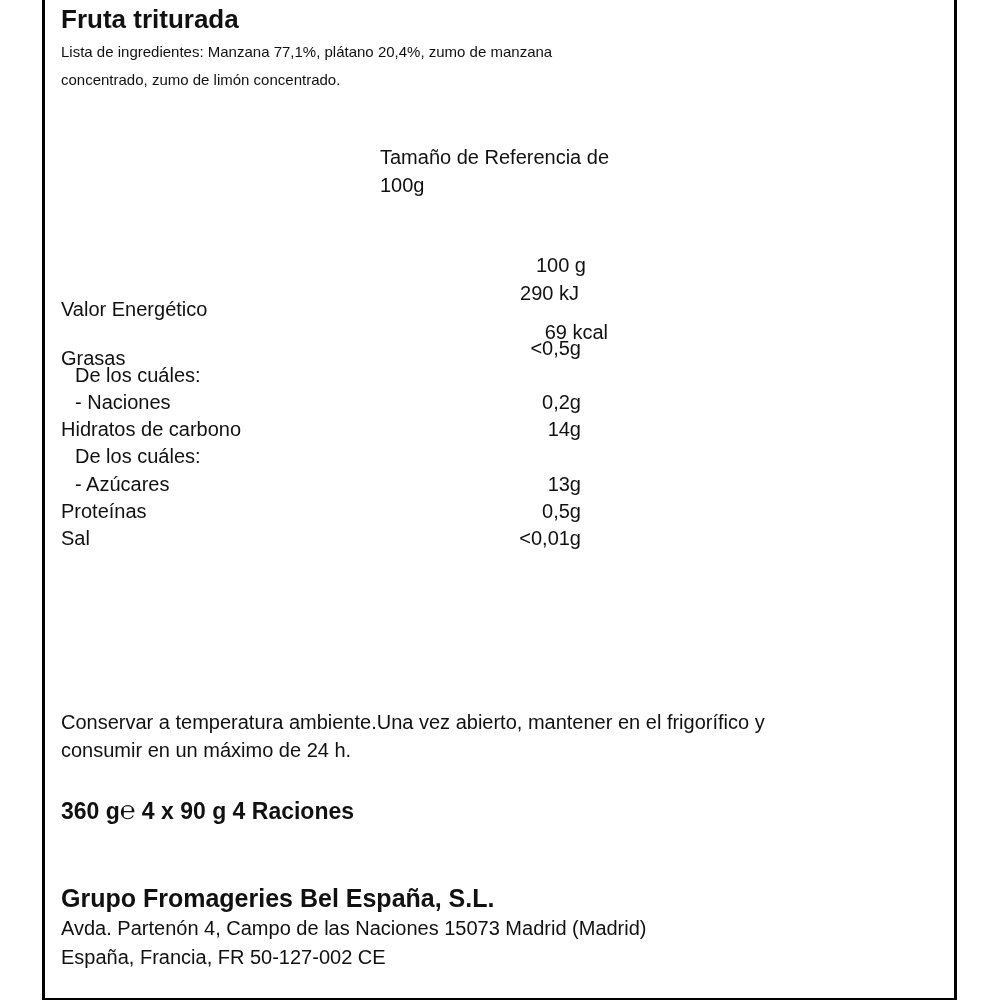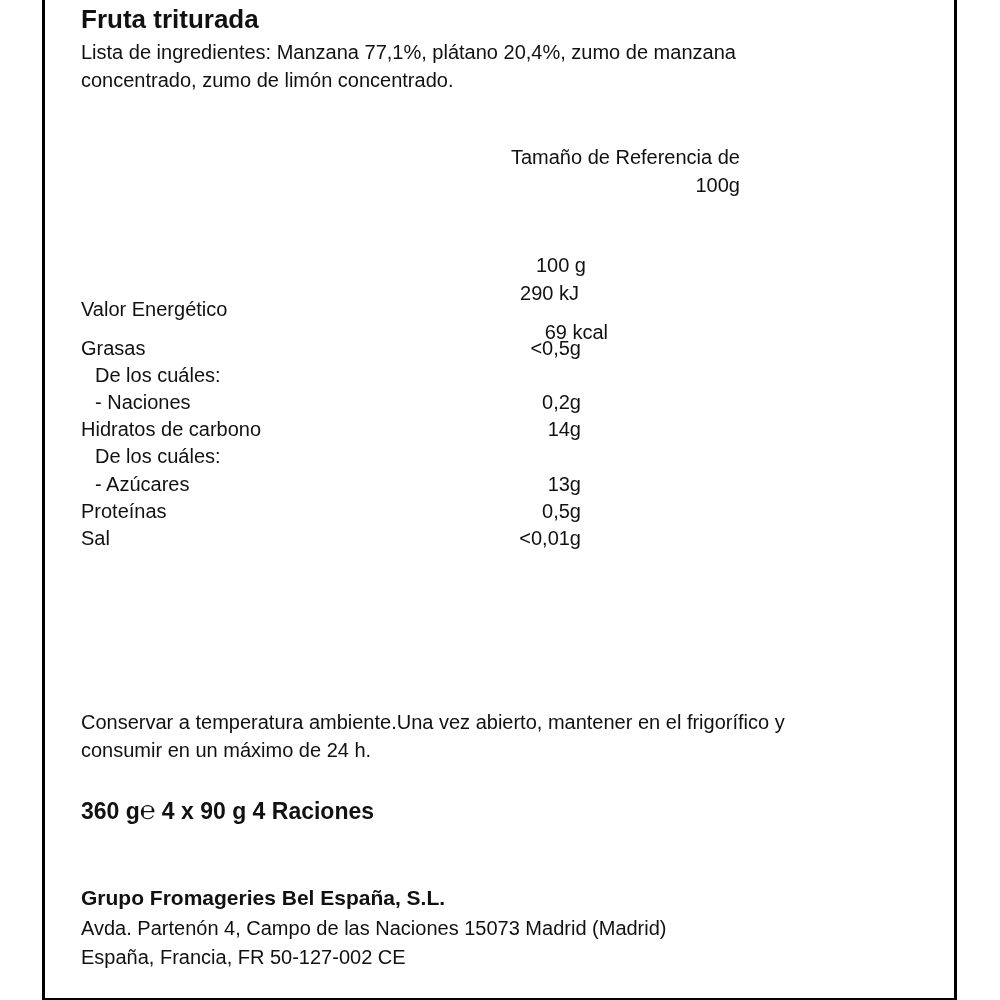--- a/index.html
+++ b/index.html
@@ -1,29 +1,29 @@
 <!DOCTYPE html>
 <html><head>
   <meta charset="utf-8">
   <style>
     html, body { margin: 0; padding: 0; background: #ffffff; }
     body { width: 1000px; height: 1000px; position: relative; overflow: hidden;
            font-family: "Liberation Sans", sans-serif; color: #111111; }
     .frame { position: absolute; left: 42px; top: -3px; width: 909px; height: 998px;
              border: 3px solid #000000; box-sizing: content-box; }
-    .abs { position: absolute; white-space: nowrap; margin-left: 20px; }
+    .abs { position: absolute; white-space: nowrap; }
     .title { left: 61px; top: 3px; font-size: 26px; font-weight: bold; line-height: 32px; }
-    .ing { left: 61px; font-size: 20px; line-height: 28px; }
-    .ref { left: 380px; width: 340px; text-align: right; font-size: 20px; line-height: 28px; }
+    .ing { left: 61px; font-size: 15px; line-height: 28px; }
+    .ref { left: 380px; width: 340px; text-align: left; font-size: 20px; line-height: 28px; }
     .row-label { left: 61px; font-size: 20px; line-height: 27px; }
     .row-val { right: 419px; font-size: 20px; line-height: 27px; text-align: center; }
     .body-text { left: 61px; font-size: 20px; line-height: 28px; text-align: right; }
     .pack { left: 61px; top: 795px; font-size: 23px; font-weight: bold; line-height: 30px; }
     .estimated { font-family: "DejaVu Serif", serif; font-weight: normal; font-size: 26px; }
-    .company { left: 61px; top: 884px; font-size: 21px; font-weight: bold; line-height: 28px; }
+    .company { left: 61px; top: 884px; font-size: 25px; font-weight: bold; line-height: 28px; }
   </style>
 </head>
 <body>
 
 <div class="frame"></div>
 
 <div class="abs title">Fruta triturada</div>
 
 <div class="abs ing" style="top:38px">Lista de ingredientes: Manzana 77,1%, plátano 20,4%, zumo de manzana</div>
 <div class="abs ing" style="top:66px">concentrado, zumo de limón concentrado.</div>
@@ -31,21 +31,21 @@
 <div class="abs ref" style="top:143px">Tamaño de Referencia de</div>
 <div class="abs ref" style="top:171px">100g</div>
 
 <div class="abs row-val" style="top:252px; right:414px">100 g</div>
 
 <div>
   <div class="abs row-label" style="top:296px">Valor  Energético</div>
   <div class="abs row-val" style="top:280px; right:421px">290 kJ</div>
   <div class="abs row-val" style="top:319px; right:392px">69 kcal</div>
 
-  <div class="abs row-label" style="top:335px">Grasas</div>
+  <div class="abs row-label" style="top:345px">Grasas</div>
   <div class="abs row-val" style="top:335px">&lt;0,5g</div>
 
   <div class="abs row-label" style="top:362px; left:75px">  De los cuáles:</div>
 
   <div class="abs row-label" style="top:389px; left:75px">  - Naciones</div>
   <div class="abs row-val" style="top:389px">0,2g</div>
 
   <div class="abs row-label" style="top:416px">Hidratos  de  carbono</div>
   <div class="abs row-val" style="top:416px">14g</div>
 

